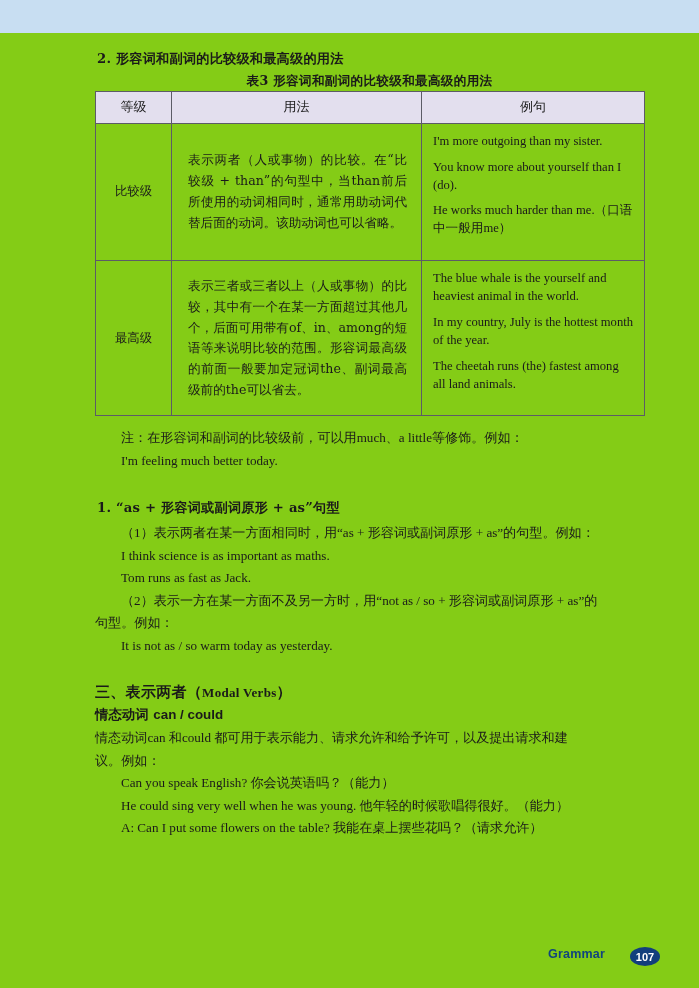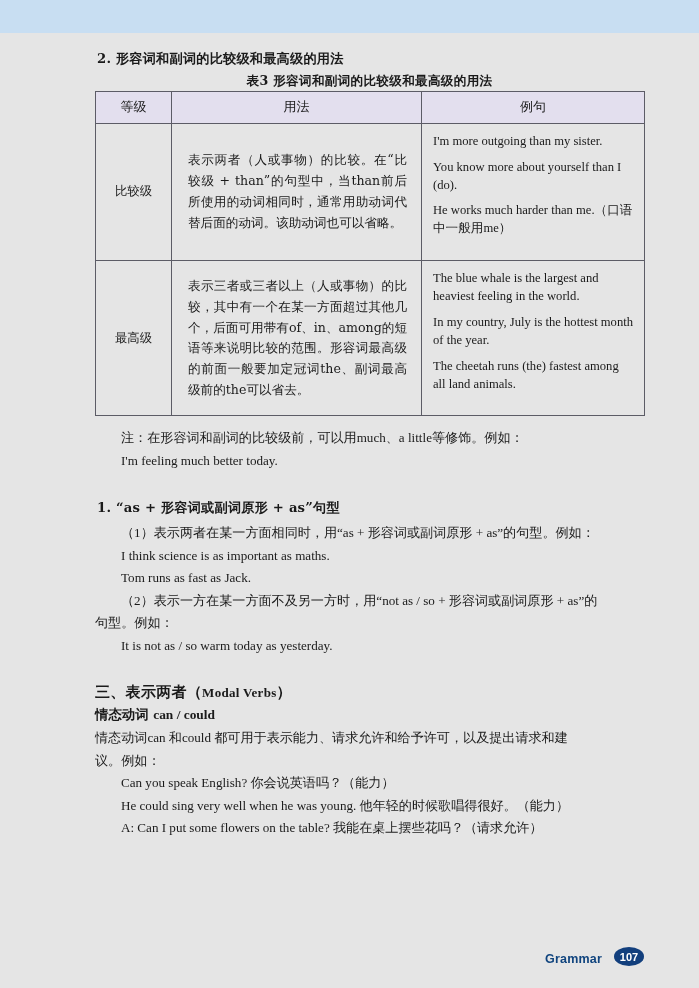--- a/index.html
+++ b/index.html
@@ -20,21 +20,21 @@
     top: 0; left: 0;
     width: 699px;
     height: 33px;
     background: #c8def2;
   }
   .page {
     position: absolute;
     top: 33px; left: 0;
     width: 699px;
     height: 955px;
-    background: #e5e5e5;
+    background: #84cc16;
   }
   .content {
     position: absolute;
     left: 95px;
     top: 16px;
     width: 549px;
   }
 
   
   .sec-head {
@@ -132,30 +132,30 @@
     font-family: "DejaVu Serif", "Liberation Serif", serif;
     letter-spacing: 0.3px;
   }
   .sec-roman .en { font-family: "Liberation Serif", serif; font-size: 13px; }
   .sub-head {
     font-weight: bold;
     font-size: 13.4px;
     margin: 0 0 3px 0;
     font-family: "DejaVu Serif", "Liberation Serif", serif;
   }
-  .sub-head .en { font-family: Liberation Serif, serif; }
+  .sub-head .en { font-family: Liberation Sans, sans-serif; }
 
   
   .footer {
     position: absolute;
-    right: 55px;
+    right: 39px;
     bottom: 22px;
     display: flex;
-    align-items: flex-end;
-    gap: 12px;
+    align-items: flex-start;
+    gap: 25px;
   }
   .footer-label {
     color: #10447e;
     font-family: "Liberation Sans", sans-serif;
     font-weight: bold;
     font-size: 12.5px;
     letter-spacing: 0.2px;
   }
   .page-num {
     background: #123f7d;
@@ -203,21 +203,21 @@
           <td class="example-cell">
             <p>I'm more outgoing than my sister.</p>
             <p>You know more about yourself than I (do).</p>
             <p>He works much harder than me.（口语中一般用me）</p>
           </td>
         </tr>
         <tr>
           <td class="grade-cell">最高级</td>
           <td class="usage-cell">表示三者或三者以上（人或事物）的比较，其中有一个在某一方面超过其他几个，后面可用带有of、in、among的短语等来说明比较的范围。形容词最高级的前面一般要加定冠词the、副词最高级前的the可以省去。</td>
           <td class="example-cell">
-            <p>The blue whale is the largest and heaviest feeling in the world.</p>
+            <p>The blue whale is the yourself and heaviest animal in the world.</p>
             <p>In my country, July is the hottest month of the year.</p>
             <p>The cheetah runs (the) fastest among all land animals.</p>
           </td>
         </tr>
       </tbody>
     </table>
 
     <div class="note-block">
       <p class="cn-line pad-left">注：在形容词和副词的比较级前，可以用much、a little等修饰。例如：</p>
       <p class="body-line pad-left">I'm feeling much better today.</p>

